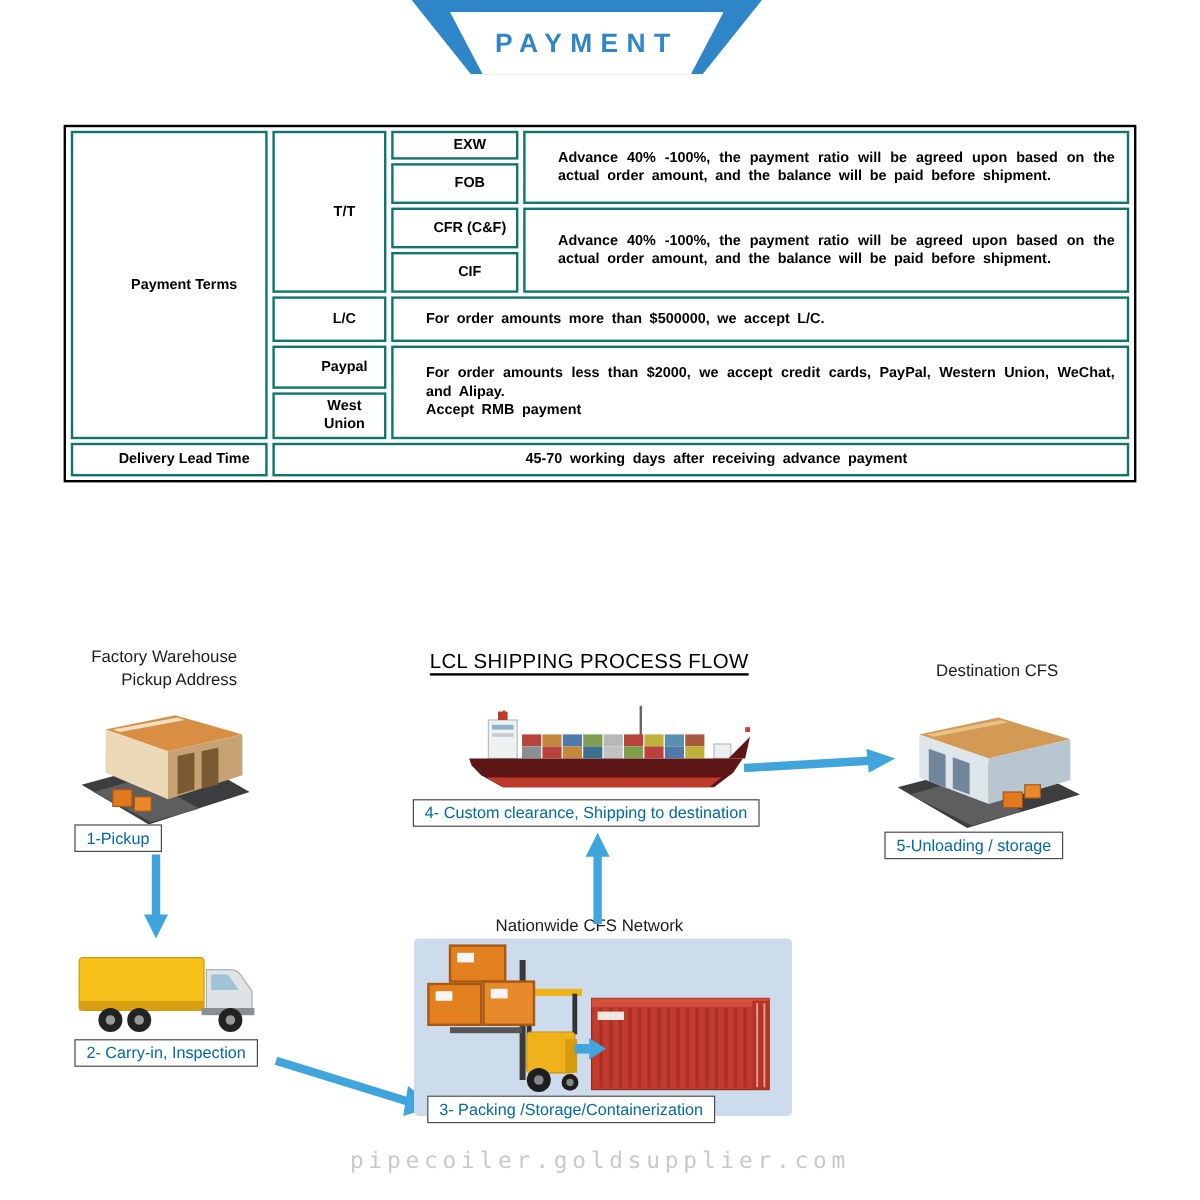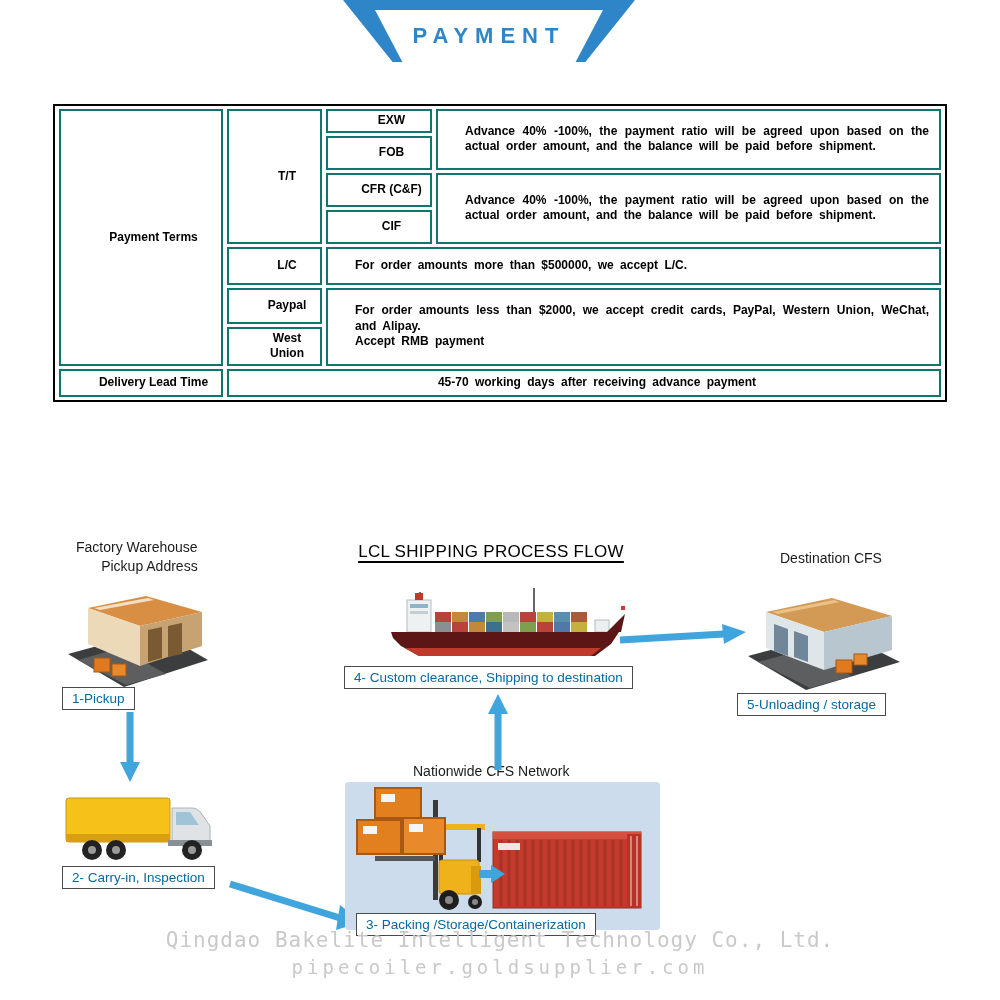--- a/index.html
+++ b/index.html
@@ -225,16 +225,15 @@
     <polygon points="32,40 94,28 100,30 38,42" fill="#ecc187"></polygon>
     <polygon points="26,40 84,60 84,98 26,76" fill="#dfe6ea"></polygon>
     <polygon points="84,60 152,44 152,78 84,98" fill="#b8c6cf"></polygon>
     <polygon points="34,52 48,57 48,84 34,79" fill="#70869a"></polygon>
     <polygon points="54,59 68,64 68,90 54,85" fill="#70869a"></polygon>
     <rect x="96" y="88" width="16" height="13" fill="#e0791f" stroke="#a85812"></rect>
     <rect x="114" y="82" width="13" height="11" fill="#e88a2c" stroke="#a85812"></rect>
   </svg>
   <div class="step-box" style="left:737px;top:693px;">5-Unloading / storage</div>
 
-  <div class="wm wm1">Qingdao Bakelite Intelligent Technology Co., Ltd.</div>
   <div class="wm wm2">pipecoiler.goldsupplier.com</div>
 
 </div>
 
 </body></html>

